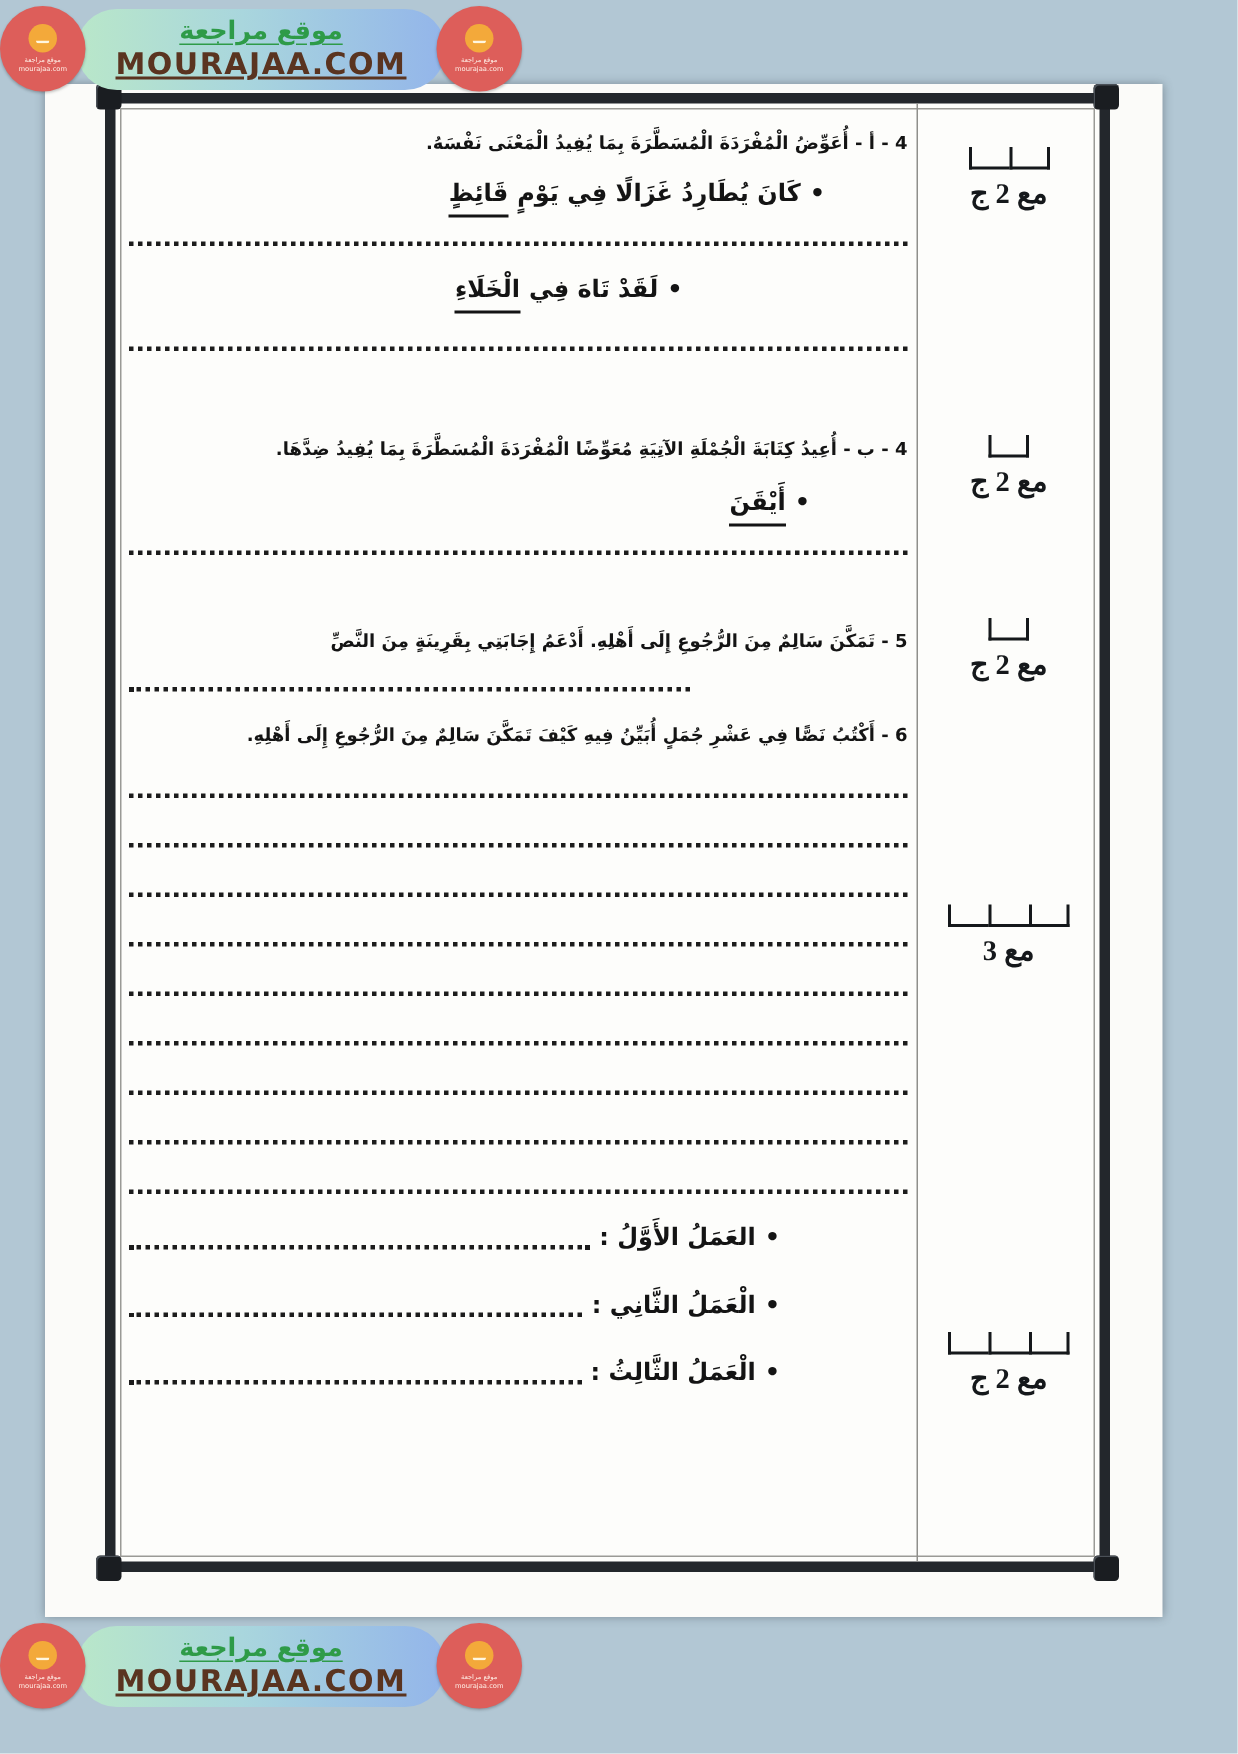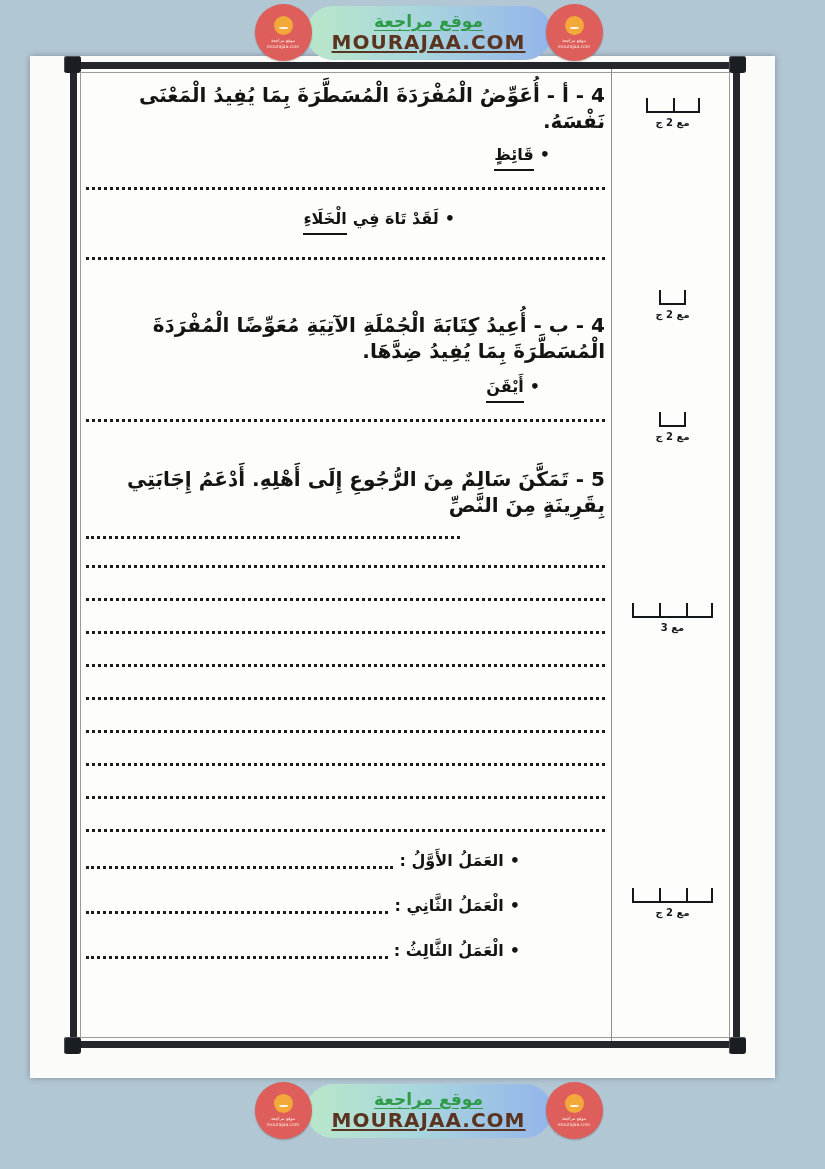--- a/index.html
+++ b/index.html
@@ -8,23 +8,22 @@
     background:#b2c7d4;
     font-family:"DejaVu Sans",sans-serif;
     position:relative;
     overflow:hidden;
   }
   .canvas{position:absolute;inset:0;}
 
   
   .brand-band{
     position:absolute;left:0;right:0;
-    display:flex;justify-content:center;align-items:center;
+    display:flex;align-items:center;
     z-index:30;
-    margin-left:32px;
   }
   .brand-band.header{top:4px;}
   .brand-band.footer{top:1082px;}
   .brand-pill{
     width:246px;height:54px;
     border-radius:28px;
     background:linear-gradient(90deg,#b9e7c9 0%,#a9d6dd 45%,#93b5ea 100%);
     display:flex;flex-direction:column;justify-content:center;align-items:center;
     margin:0 -6px;
   }
@@ -90,34 +89,34 @@
     border-left:1.5px solid #8f8f8b;
   }
   .score-block{position:absolute;left:0;width:100%;text-align:center;}
   .score-cells{display:flex;justify-content:center;direction:ltr;}
   .cell{
     width:27px;height:15px;box-sizing:border-box;
     border-left:2px solid #15181b;border-bottom:2px solid #15181b;
   }
   .cell:last-child{border-right:2px solid #15181b;}
   .score-label{
-    margin-top:4px;font-weight:bold;font-size:10px;color:#15181b;direction:rtl;
+    margin-top:4px;font-weight:bold;font-size:19px;color:#15181b;direction:rtl;font-family:Liberation Serif, serif;
   }
   .sb-q4a{top:29px;}
   .sb-q4b{top:221px;}
   .sb-q5{top:343px;}
   .sb-q6{top:534px;}
   .sb-q7{top:819px;}
 
   
   .content{
     position:absolute;top:7px;left:9px;right:128px;
     direction:rtl;color:#141414;
   }
-  .q-title{font-size:20px;font-weight:bold;line-height:26px;}
+  .q-title{font-size:12px;font-weight:bold;line-height:26px;}
   .q-line{display:flex;gap:6px;font-size:16px;font-weight:bold;line-height:26px;align-items:baseline;}
   .bullet{font-weight:bold;}
   .u{border-bottom:2px solid #141414;padding-bottom:1px;}
   .dotline{height:0;border-top:3px dotted #1c1c1c;}
   .fill-row{display:flex;gap:6px;align-items:flex-end;font-size:16px;font-weight:bold;line-height:30px;height:30px;}
   .fill-row .dots{flex:1;border-bottom:3px dotted #1c1c1c;margin-bottom:7px;}
 
   .mt6{margin-top:6px;}   .mt8{margin-top:8px;}   .mt10{margin-top:10px;}
   .mt14{margin-top:14px;} .mt15{margin-top:15px;} .mt16{margin-top:16px;}
   .mt18{margin-top:18px;} .mt22{margin-top:22px;} .mt26{margin-top:26px;} .mt38{margin-top:38px;}
@@ -207,40 +206,42 @@
           </div>
         <div class="score-label">مع 2 ج</div>
       </div>
     </div>
 
     <div class="content">
 
       <div class="q-title mt6">4 - أ - أُعَوِّضُ الْمُفْرَدَةَ الْمُسَطَّرَةَ بِمَا يُفِيدُ الْمَعْنَى نَفْسَهُ.</div>
       <div class="q-line mt8 pr55">
         <span class="bullet">•</span>
+        <span>كَانَ يُطَارِدُ غَزَالًا فِي يَوْمٍ</span>
         <span class="u">قَائِظٍ</span>
       </div>
       <div class="dotline mt16"></div>
       <div class="q-line mt16 pr150">
         <span class="bullet">•</span>
         <span>لَقَدْ تَاهَ فِي</span>
         <span class="u">الْخَلَاءِ</span>
       </div>
       <div class="dotline mt22"></div>
 
       <div class="q-title mt56">4 - ب - أُعِيدُ كِتَابَةَ الْجُمْلَةِ الآتِيَةِ مُعَوِّضًا الْمُفْرَدَةَ الْمُسَطَّرَةَ بِمَا يُفِيدُ ضِدَّهَا.</div>
       <div class="q-line mt10 pr65">
         <span class="bullet">•</span>
         <span class="u">أَيْقَنَ</span>
       </div>
       <div class="dotline mt16"></div>
 
       <div class="q-title mt44">5 - تَمَكَّنَ سَالِمٌ مِنَ الرُّجُوعِ إِلَى أَهْلِهِ. أَدْعَمُ إِجَابَتِي بِقَرِينَةٍ مِنَ النَّصِّ</div>
       <div class="dotline mt18 short-left"></div>
 
+      <div class="q-title mt16">6 - أَكْتُبُ نَصًّا فِي عَشْرِ جُمَلٍ أُبَيِّنُ فِيهِ كَيْفَ تَمَكَّنَ سَالِمٌ مِنَ الرُّجُوعِ إِلَى أَهْلِهِ.</div>
       <div class="lines-stack mt26">
         <div class="dotline"></div>
       <div class="dotline"></div>
           <div class="dotline"></div>
           <div class="dotline"></div>
           <div class="dotline"></div>
           <div class="dotline"></div>
           <div class="dotline"></div>
           <div class="dotline"></div>
           <div class="dotline"></div>

